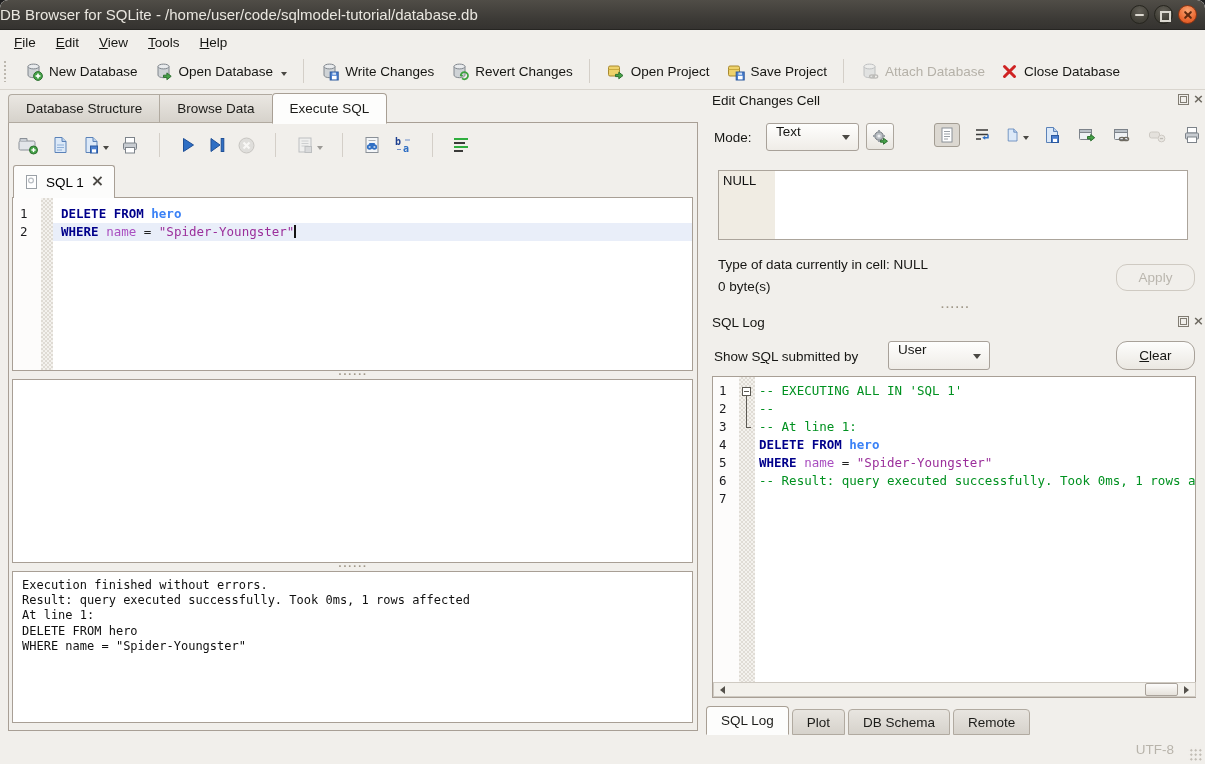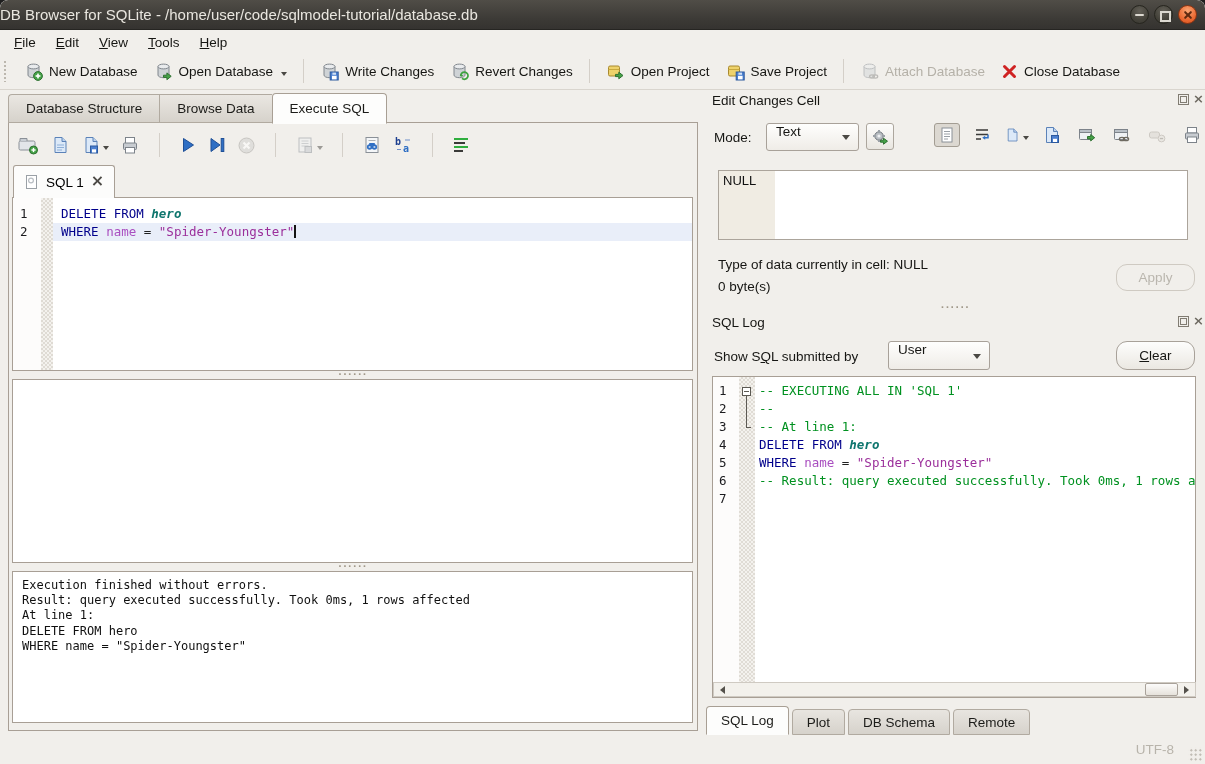--- a/index.html
+++ b/index.html
@@ -62,22 +62,22 @@
     display:flex; font:12.5px/18px "DejaVu Sans Mono", monospace; overflow:hidden; }
   .ed-gutter { width:28px; background:#fdfcfb; padding-top:7px; color:#1b1b1e; flex:none; }
   .ed-num { height:18px; padding-left:7px; }
   .ed-fold { width:12px; flex:none; background:#f4f2ee;
     background-image:linear-gradient(45deg,#dfdbd4 25%,transparent 25%,transparent 75%,#dfdbd4 75%),
                      linear-gradient(45deg,#dfdbd4 25%,transparent 25%,transparent 75%,#dfdbd4 75%);
     background-size:4px 4px; background-position:0 0,2px 2px; }
   .ed-code { flex:1; padding-top:7px; position:relative; overflow:hidden; }
   .ed-line { height:18px; white-space:pre; padding-left:8px; color:#202020; }
   .ed-line.current { background:#e9eef9; }
-  .kw { color:#00008b; font-weight:normal; }
-  .tbl { color:#0f766e; font-weight:bold;font-style:italic; }
+  .kw { color:#00008b; font-weight:bold; }
+  .tbl { color:#3b82f6; font-weight:bold; }
   .fld { color:#a94fc0; }
   .str { color:#9b2f9b; }
   .cm  { color:#009120; }
   .cursor { display:inline-block; width:2px; height:13px; background:#141414; vertical-align:-2px; }
 
   .splitter { position:absolute; left:0; right:0; height:8px; text-align:center; color:#a09889; font:bold 9px/7px "DejaVu Sans", sans-serif; letter-spacing:1.5px; }
   .splitter::after { content:"······"; }
   .sp1 { top:248px; } .sp2 { top:440px; }
   .grid-area { position:absolute; left:3px; top:256px; width:681px; height:184px; background:#fff; border:1px solid #a89f95; }
   .messages { position:absolute; left:3px; top:448px; width:681px; height:152px; background:#fff; border:1px solid #a89f95;

